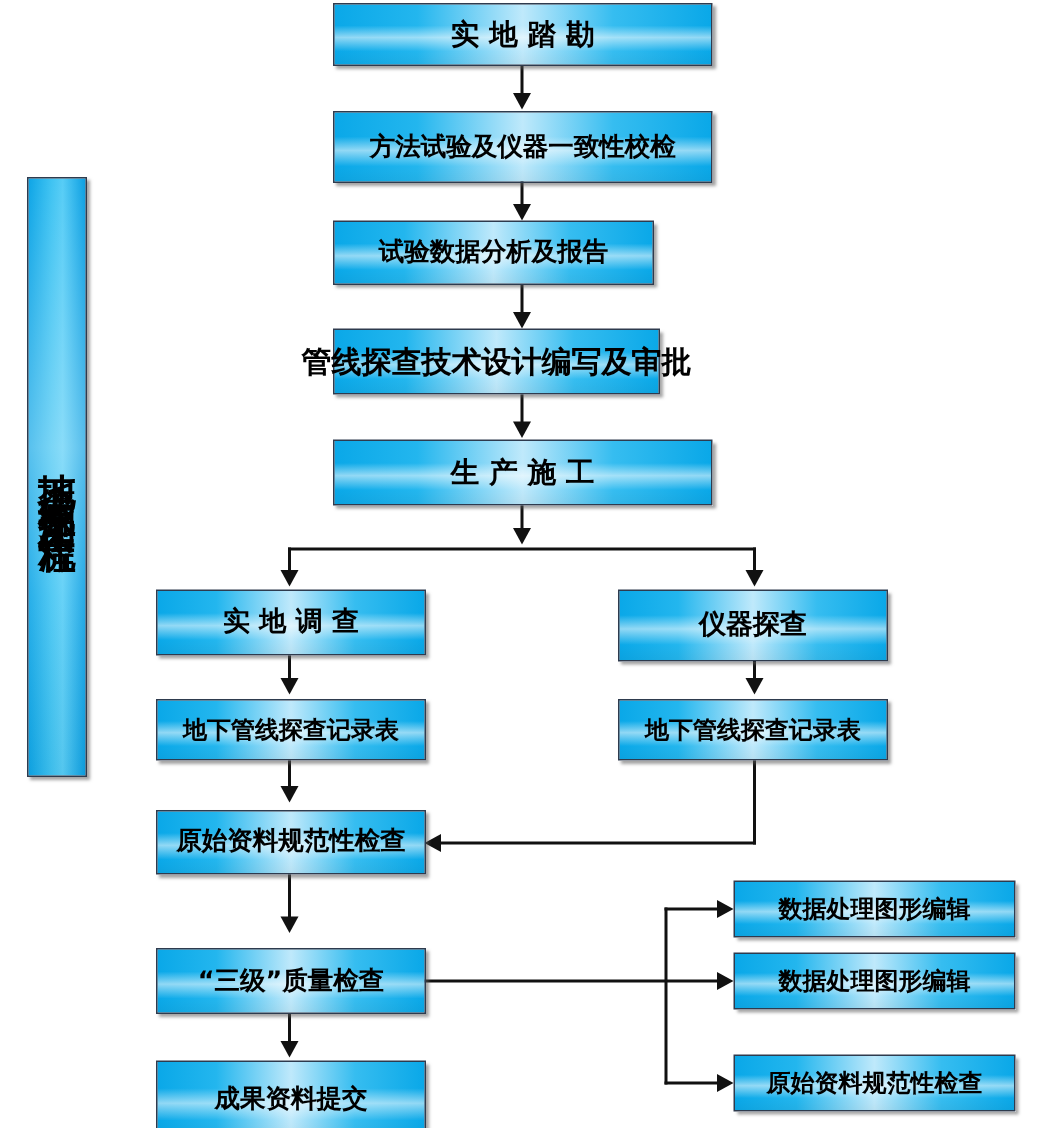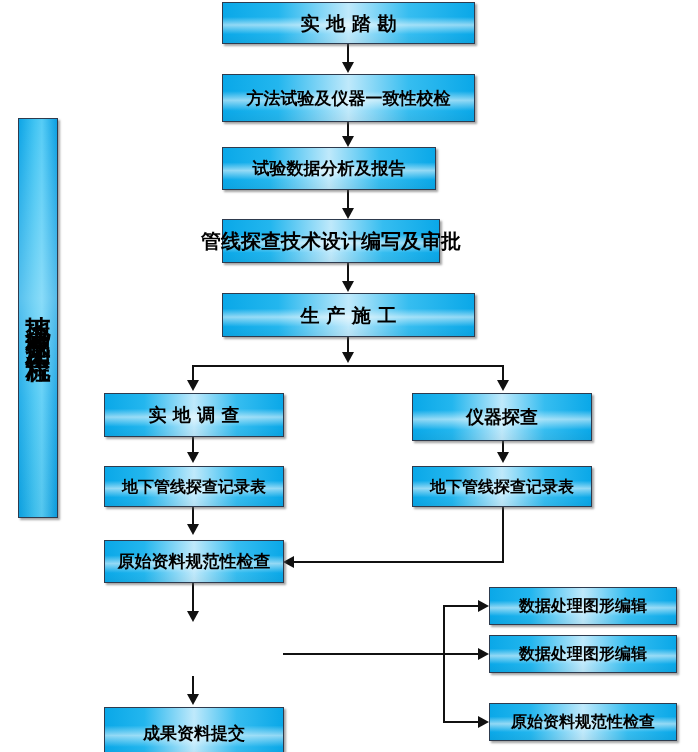--- a/index.html
+++ b/index.html
@@ -203,20 +203,23 @@
   </div>
 
   <div class="node" style="left:412px; top:466px; width:180px; height:41px; font-size:16px;">
     <span>地下管线探查记录表</span>
   </div>
 
   <div class="node" style="left:104px; top:540px; width:180px; height:43px; font-size:17px;">
     <span>原始资料规范性检查</span>
   </div>
 
+  <div class="node" style="left:104px; top:632px; width:180px; height:44px; font-size:17px;">
+    <span>“三级”质量检查</span>
+  </div>
 
   <div class="node" style="left:104px; top:707px; width:180px; height:52px; font-size:17px;">
     <span>成果资料提交</span>
   </div>
 
   <div class="node" style="left:489px; top:587px; width:188px; height:38px; font-size:16px;">
     <span>数据处理图形编辑</span>
   </div>
 
   <div class="node" style="left:489px; top:635px; width:188px; height:38px; font-size:16px;">

